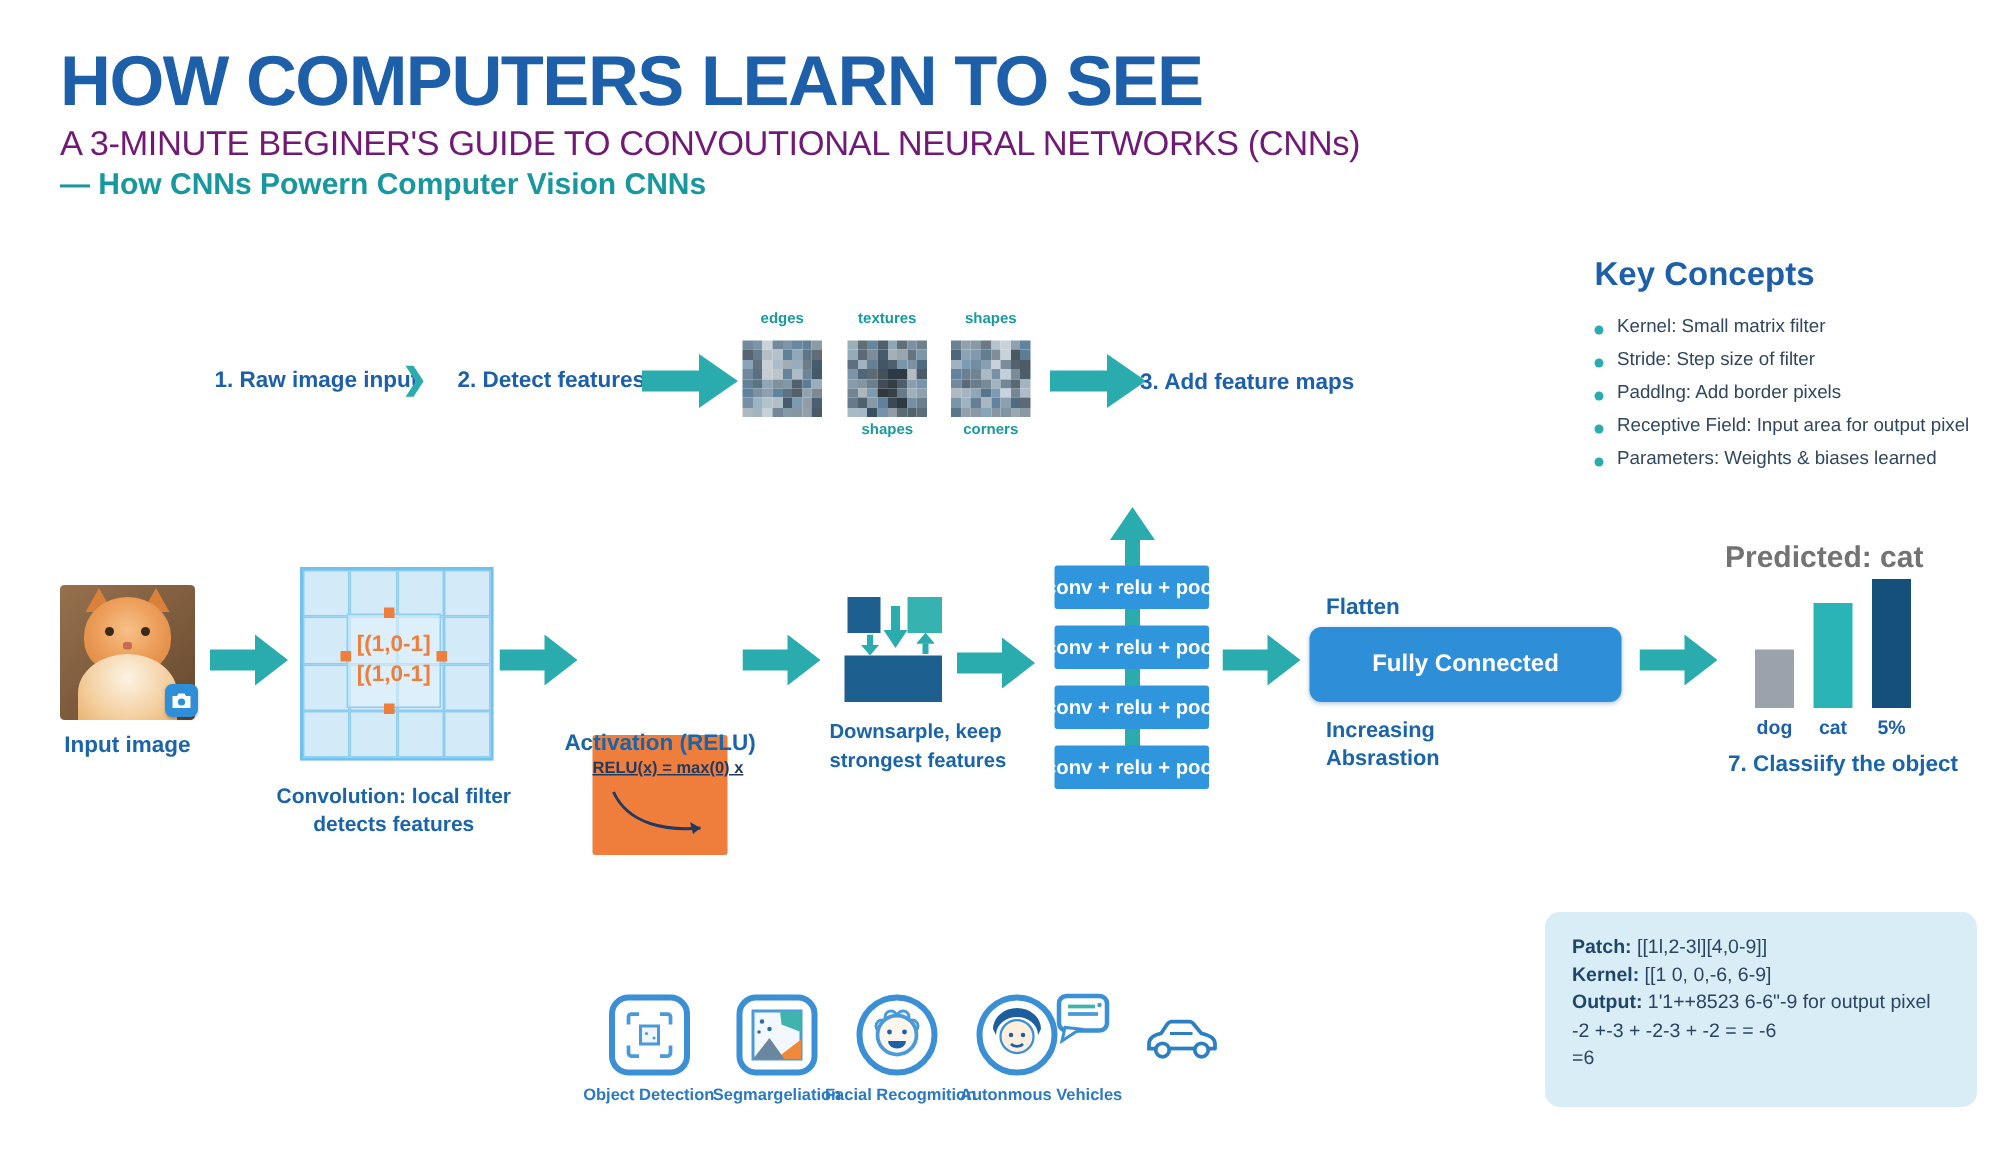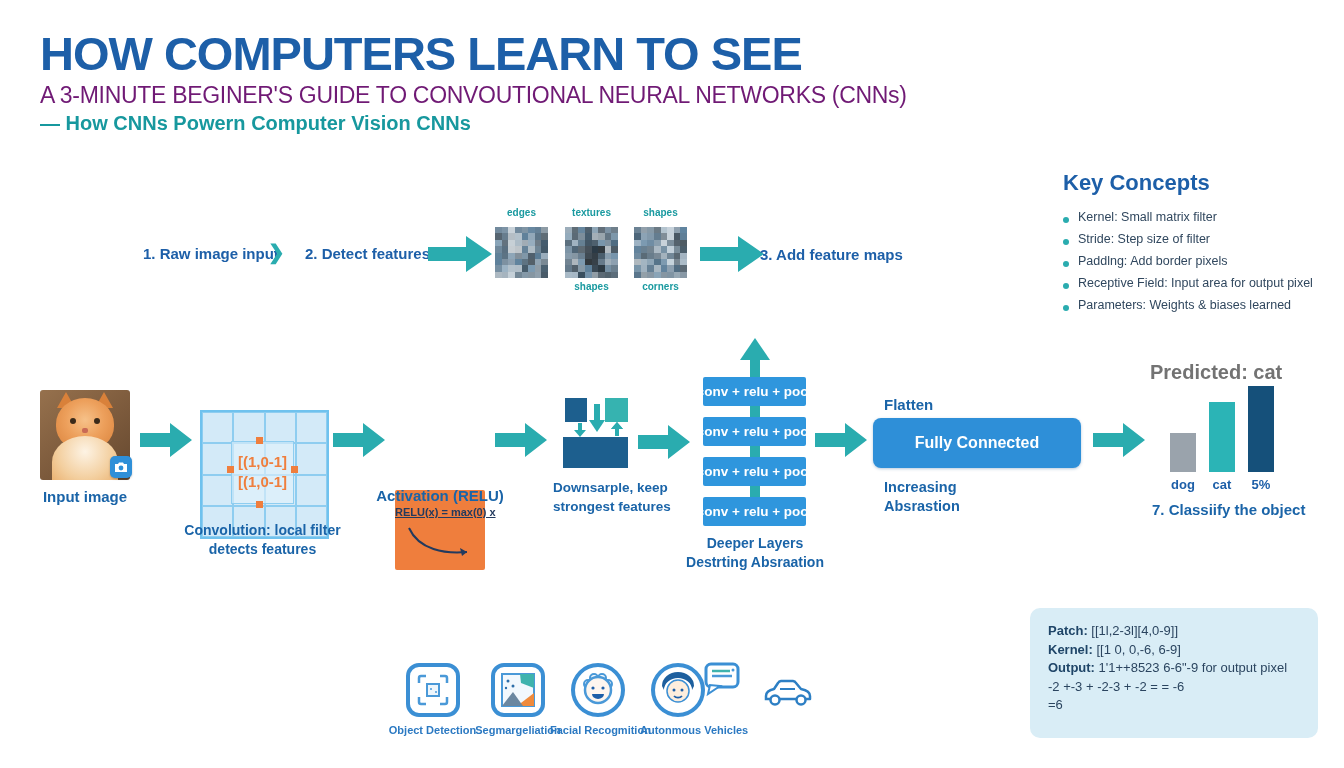--- a/index.html
+++ b/index.html
@@ -327,21 +327,21 @@
       </svg>
   </div>
   <div class="abs caption" style="left:40px;top:487px;width:90px;font-size:15px;">Input image</div>
 
   <div class="abs" style="left:140px;top:423px;">
     <svg width="52" height="34" viewBox="0 0 52 34">
         <path d="M0 10 H30 V0 L52 17 L30 34 V24 H0 Z" fill="#2aacaf"></path>
       </svg>
   </div>
 
-  <div class="abs grid4" style="left:200px;top:378px;margin-top:32px;">
+  <div class="abs grid4" style="left:200px;top:378px;">
     <div></div>
       <div></div>
       <div></div>
       <div></div>
     <div></div>
       <div></div>
       <div></div>
       <div></div>
     <div></div>
       <div></div>
@@ -419,24 +419,20 @@
 
   <div class="abs" style="left:703px;top:338px;width:103px;height:195px;">
     <svg class="abs" style="left:37px;top:0px;" width="30" height="188" viewBox="0 0 30 188">
       <rect x="10" y="20" width="10" height="168" fill="#2aacaf"></rect>
       <path d="M0 22 L15 0 L30 22 Z" fill="#2aacaf"></path>
     </svg>
     <div class="stackbox" style="top:39px;">conv + relu + pool</div>
     <div class="stackbox" style="top:79px;">conv + relu + pool</div>
     <div class="stackbox" style="top:119px;">conv + relu + pool</div>
     <div class="stackbox" style="top:159px;">conv + relu + pool</div>
-  </div>
-  <div class="abs caption" style="left:665px;top:534px;width:180px;">
-    <div>Deeper Layers</div>
-    <div>Destrting Absraation</div>
   </div>
 
   <div class="abs" style="left:815px;top:423px;">
     <svg width="52" height="34" viewBox="0 0 52 34">
         <path d="M0 10 H30 V0 L52 17 L30 34 V24 H0 Z" fill="#2aacaf"></path>
       </svg>
   </div>
 
   <div class="abs caption" style="left:884px;top:395px;font-size:15px;text-align:left;">Flatten</div>
   <div class="abs fcbox" style="left:873px;top:418px;">Fully Connected</div>

